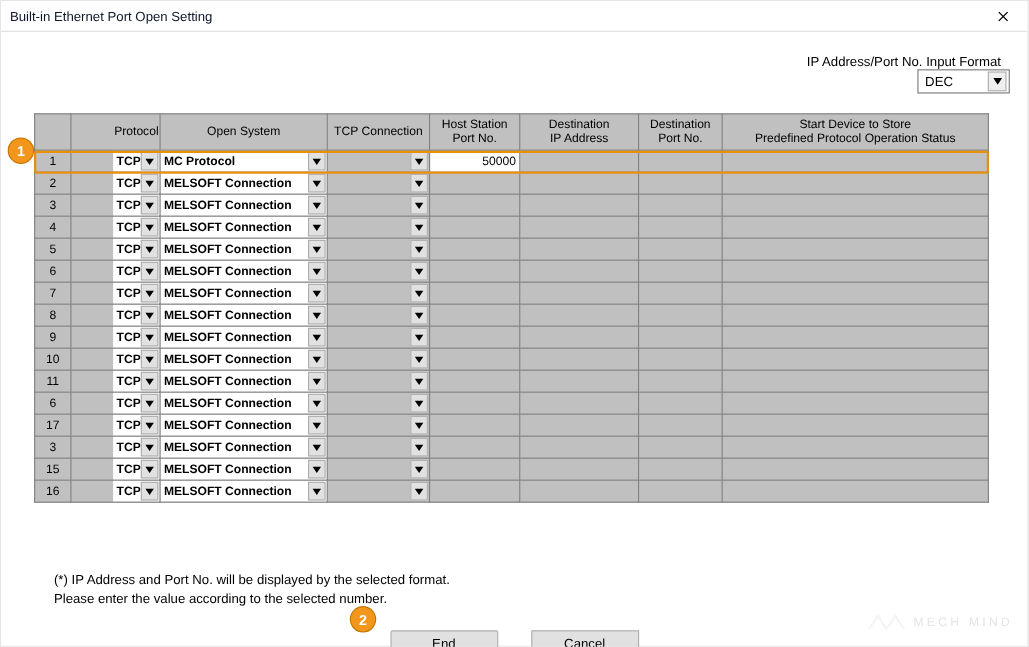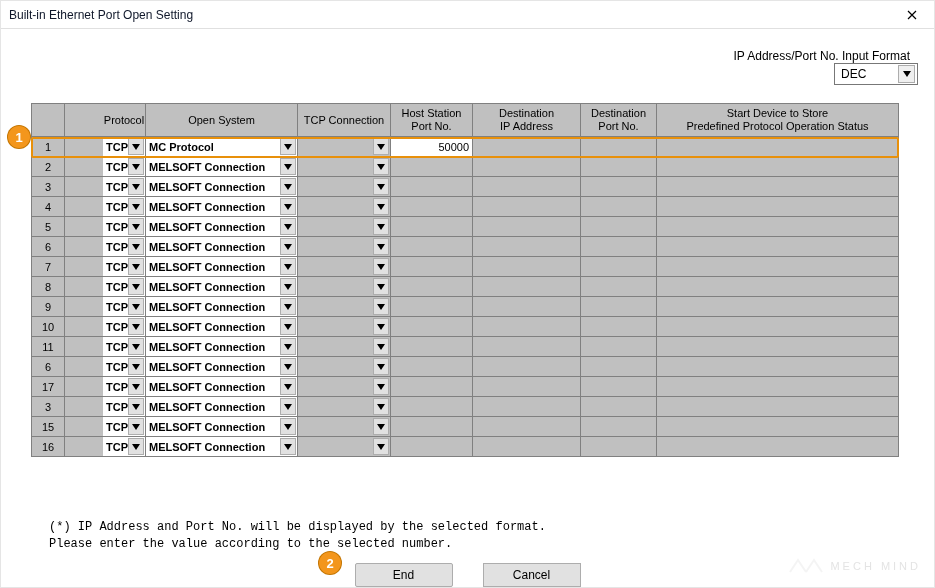--- a/index.html
+++ b/index.html
@@ -155,24 +155,23 @@
       background: #f3961c;
       color: #fff;
       font-weight: 600;
       font-size: 13px;
       display:flex;align-items:center;justify-content:center;
       box-shadow: 0 0 0 1px #c37500;
     }
     .callout.c1 { left: 8px; top: 126px; }
     .callout.c2 { left: 319px; top: 552px; }
     .note {
-      margin: 62px 0 10px 36px;
+      margin: 62px 0 20px 36px;
       font-size: 12px;
       line-height: 1.4;
-      font-family: Liberation Mono, monospace;
     }
     .btn-row {
       display:flex;
       justify-content:center;
       gap: 30px;
       margin-top: 6px;
     }
     .btn {
       width: 98px;
       height: 24px;

